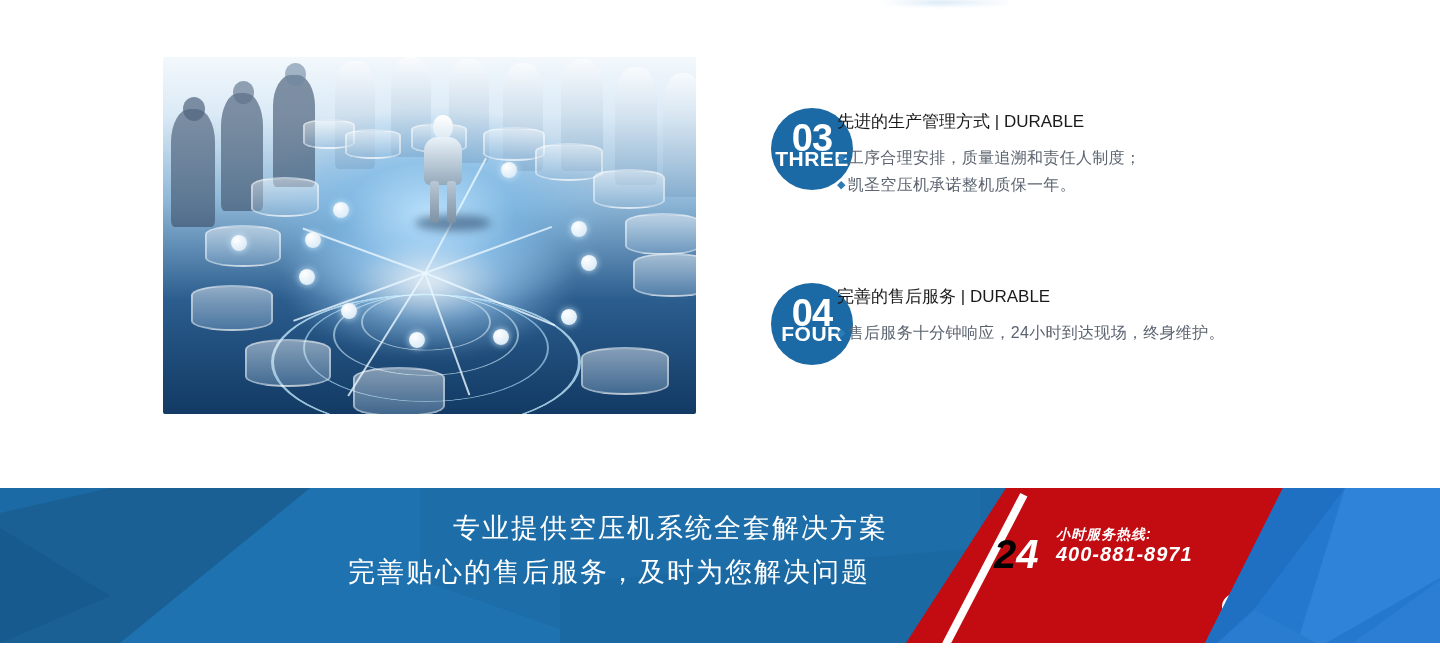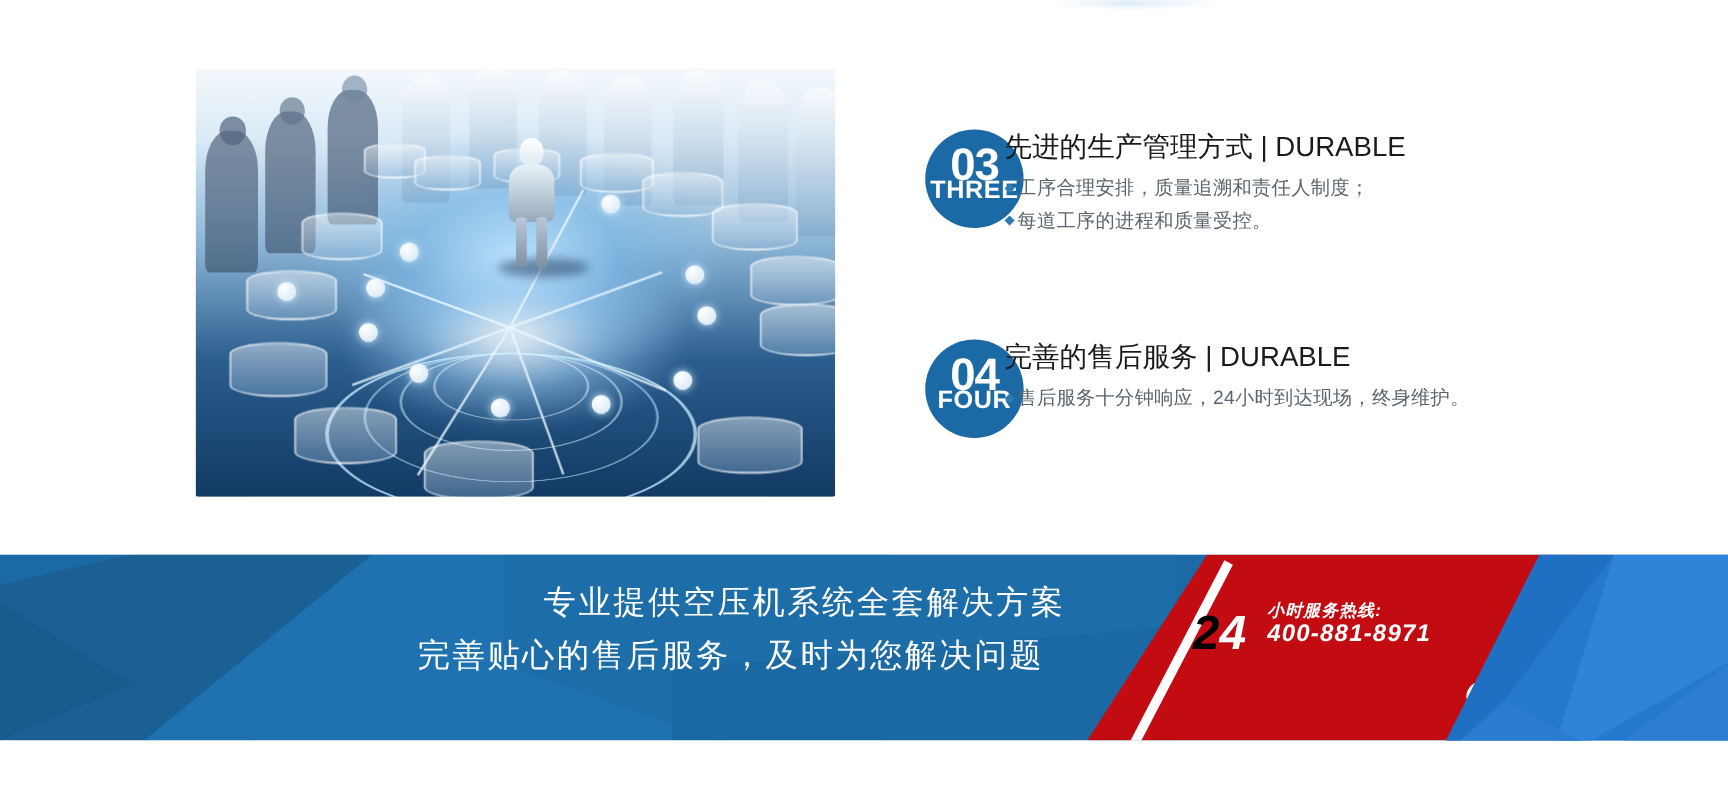--- a/index.html
+++ b/index.html
@@ -80,32 +80,32 @@
   .badge .num{
     position:absolute; left:0; right:0; top:11px;
     font-size:38px; font-weight:bold; line-height:38px; letter-spacing:-1px;
   }
   .badge .word{
     position:absolute; left:0; right:0; top:40px;
     font-size:21px; font-weight:bold; line-height:22px; letter-spacing:.5px;
   }
   .feat-body{ position:absolute; left:110px; top:0; }
   .feat-title{
-    font-size:23px; color:#1a1a1a; line-height:28px; white-space:nowrap; font-weight:500;
+    font-size:17px; color:#1a1a1a; line-height:28px; white-space:nowrap; font-weight:500;
   }
   .feat-title .en{ font-weight:400; }
   .feat-list{ margin-top:8px; }
   .feat-item{
     font-size:16px; color:#5b6470; line-height:27px; letter-spacing:.3px;
     text-indent:0;
   }
   .feat-item .bullet{ color:#2d7bb5; font-size:11px; margin-right:2px; vertical-align:2px; }
 
   
-  .banner{ position:absolute; left:0; top:462px; width:1440px; height:155px; overflow:hidden; }
+  .banner{ position:absolute; left:0; top:488px; width:1440px; height:155px; overflow:hidden; }
   .banner .blue-base{
     position:absolute; left:0; top:0; width:1440px; height:155px; background:#1b6aa5;
   }
   .banner .facet{ position:absolute; }
   .banner .slogan{
     position:absolute; left:0; top:18px; width:910px; text-align:right;
     color:#ffffff; letter-spacing:2px; padding-right:22px;
   }
   .banner .slogan .l1{ font-size:27px; line-height:44px; }
   .banner .slogan .l2{ font-size:27px; line-height:44px; padding-right:18px; }
@@ -222,21 +222,21 @@
   </div>
   <div class="feat-body">
     <div class="feat-title">
       <span>先进的生产管理方式</span><span class="en"> | </span><span class="en">DURABLE</span>
     </div>
     <div class="feat-list" style="width:420px;">
       <div class="feat-item">
         <span class="bullet">◆</span><span>工序合理安排，质量追溯和责任人制度；</span>
       </div>
       <div class="feat-item">
-        <span class="bullet">◆</span><span>每道工序的进程和质量受控。</span>
+        <span class="bullet">◆</span><span>凯圣空压机承诺整机质保一年。</span>
       </div>
     </div>
   </div>
 </div>
 
 <div class="feature" style="left:727px; top:283px;">
   <div class="badge" style="background:#1b6aa5;">
     <div class="num">04</div>
     <div class="word">FOUR</div>
   </div>

